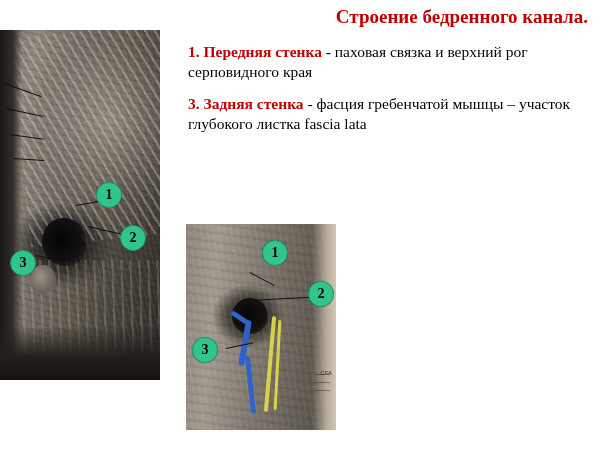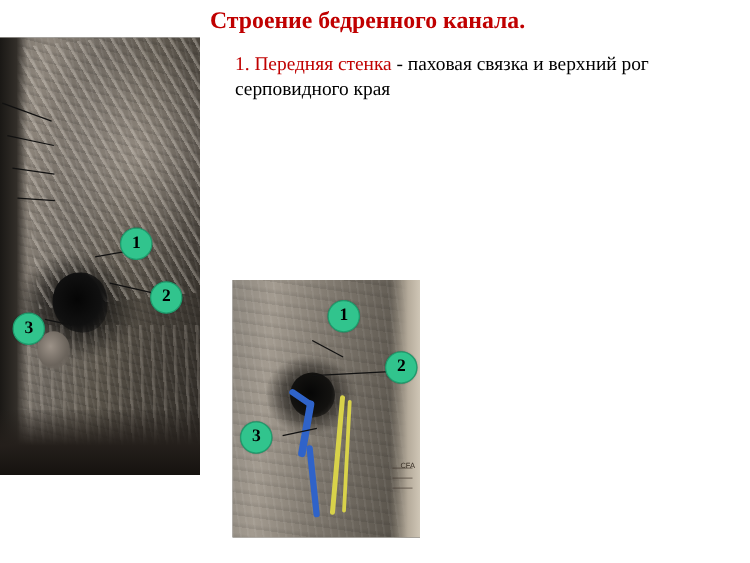--- a/index.html
+++ b/index.html
@@ -20,21 +20,21 @@
     background: #ffffff;
     overflow: hidden;
   }
 
   
   #title {
     position: absolute;
     left: 168px;
     top: 6px;
     width: 420px;
-    text-align: left;
+    text-align: right;
     font-size: 19px;
     font-weight: bold;
     color: #c00000;
     font-family: "Liberation Serif", serif;
     line-height: 1.15;
   }
 
   
   #textblock {
     position: absolute;
@@ -43,21 +43,21 @@
     width: 400px;
     font-size: 15.5px;
     color: #000000;
     line-height: 1.27;
   }
   .para {
     margin-bottom: 13px;
   }
   .hl {
     color: #c00000;
-    font-weight: normal;
+    font-weight: bold;
   }
 
   
   #photo-left {
     position: absolute;
     left: 0px;
     top: 30px;
     width: 160px;
     height: 350px;
     overflow: hidden;
@@ -223,20 +223,23 @@
     <div class="bandline" style="top:150px;"></div>
     <div class="bandline" style="top:158px;"></div>
     <div class="bandline" style="top:166px;"></div>
     <div style="position:absolute; right:4px; top:146px; font-size:6px; color:#3b3228; font-family:'Liberation Sans', sans-serif;">CFA</div>
   </div>
 
   <div id="textblock">
     <div class="para">
       <span class="hl">1. Передняя стенка</span><span> - </span><span>паховая связка и верхний рог серповидного края</span>
     </div>
+    <div class="para">
+      <span class="hl">3. Задняя стенка</span><span> - </span><span>фасция гребенчатой мышцы – участок глубокого листка fascia lata</span>
+    </div>
   </div>
 
   <div class="leader" style="left:76px; top:205px; width:30px; transform:rotate(-10deg);"></div>
   <div class="leader" style="left:88px; top:226px; width:36px; transform:rotate(13deg);"></div>
   <div class="leader" style="left:36px; top:255px; width:22px; transform:rotate(12deg);"></div>
 
   <div class="marker" style="left:96px; top:182px;">1</div>
   <div class="marker" style="left:120px; top:225px;">2</div>
   <div class="marker" style="left:10px; top:250px;">3</div>
 

